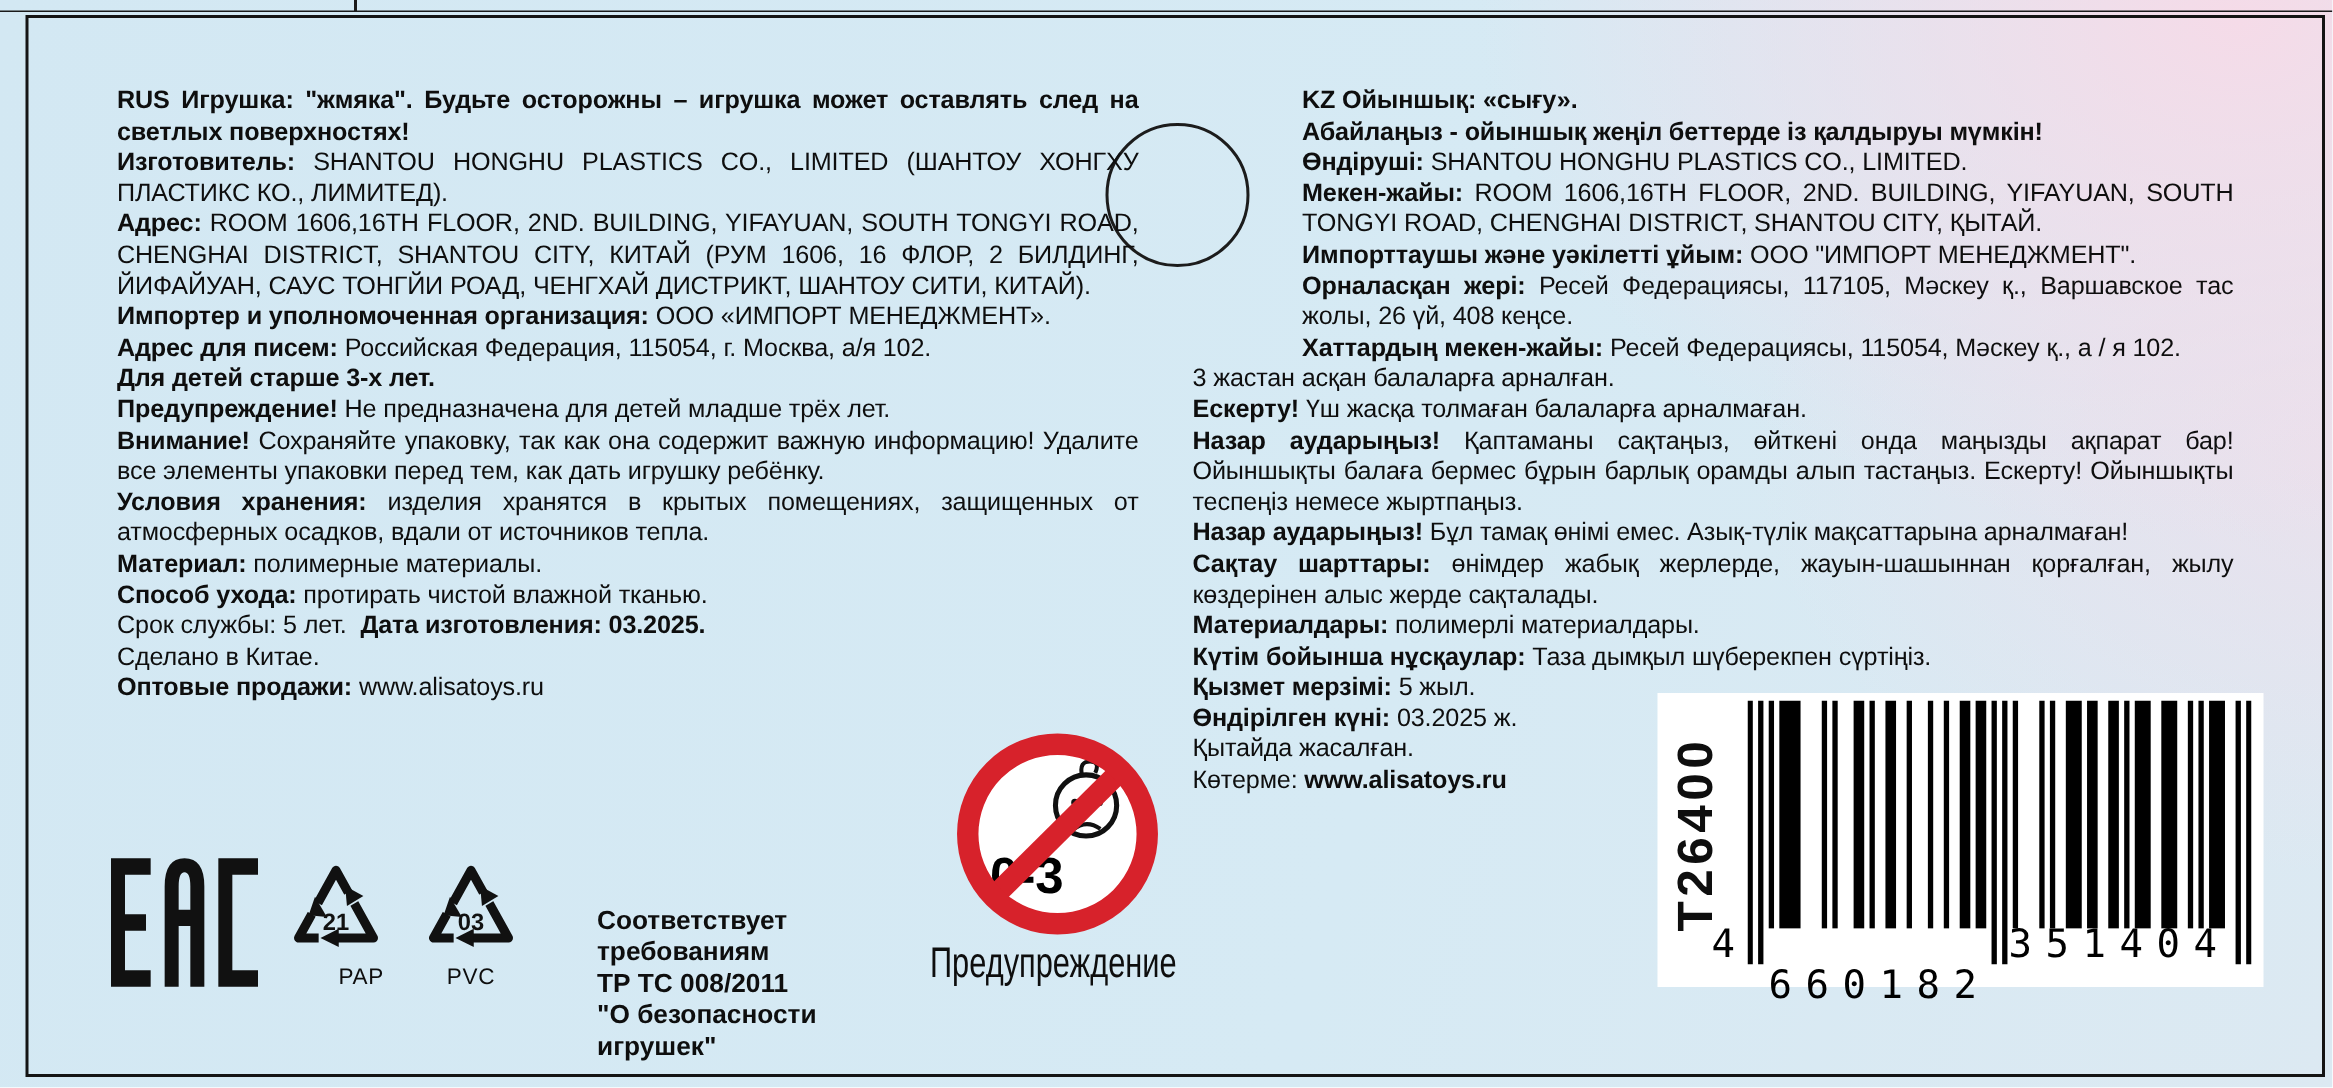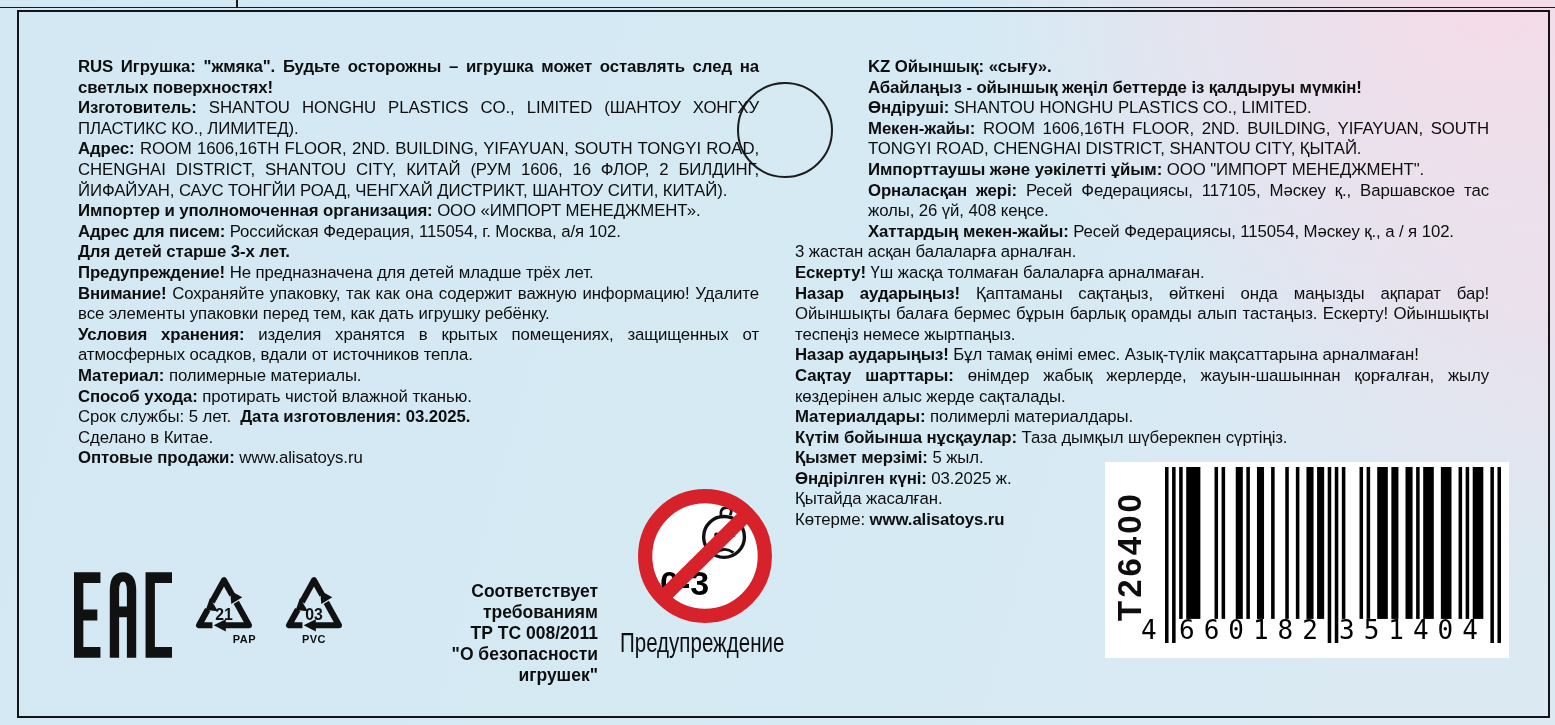--- a/index.html
+++ b/index.html
@@ -21,41 +21,41 @@
   .col p b{font-weight:700;}
   .col-rus{left:78px; width:681px;}
   .col-kz{left:795px; width:694px;}
   .col-kz .kz-indent{margin-left:73px;}
 
   .eac{position:absolute; left:74px; top:572px; width:98px; height:86px;}
   .eac svg{width:100%; height:100%;}
 
   .recycle{position:absolute; top:576px; width:64px; text-align:center;}
   .recycle svg{width:62px; height:56px; display:block; margin:0 auto;}
-  .recycle .mat{font-weight:700; font-size:11px; margin-top:1px; letter-spacing:.5px;}
+  .recycle .mat{font-weight:400; font-size:15px; margin-top:11px; letter-spacing:.5px;}
   .recycle svg text{font-family:"Liberation Sans", sans-serif;}
   .rec-1{left:192px;text-align:right;}
   .rec-2{left:282px;}
 
-  .compliance{position:absolute; left:398px; top:581px; width:200px; text-align:right;
+  .compliance{position:absolute; left:398px; top:603px; width:200px; text-align:left;
     font-weight:700; font-size:17.5px; line-height:21px;}
 
   .warn{position:absolute; left:637px; top:488px; width:136px; height:136px;}
   .warn svg{width:100%; height:100%;}
   .warn-caption{position:absolute; left:620px; top:626px; font-size:28.5px; white-space:nowrap;
     transform:scale(.72,1); transform-origin:left top; letter-spacing:0;}
 
   .barcode-box{position:absolute; left:1105px; top:462px; width:404px; height:196px; background:#ffffff;}
   .barcode-sku{position:absolute; left:6px; top:8px; height:172px; writing-mode:vertical-rl;
     transform:rotate(180deg); font-weight:700; font-size:33px; letter-spacing:3px; text-align:center;}
   .barcode-bars{position:absolute; left:60px; top:5px; width:336px; height:176px;}
   .barcode-digits{position:absolute; top:153px; font-family:"DejaVu Sans Mono", monospace;
     font-size:26px; color:#000;}
   .d-first{left:36px;}
-  .d-g1{left:74px; letter-spacing:9px;}
+  .d-g1{left:74px; letter-spacing:9px;margin-top:27px;}
   .d-g2{left:234px; letter-spacing:9px;}
 </style>
 </head>
 <body>
 
 <div class="sheet">
 
   <div class="cut-line"></div>
   <div class="cut-tick"></div>
   <div class="label-border"></div>

